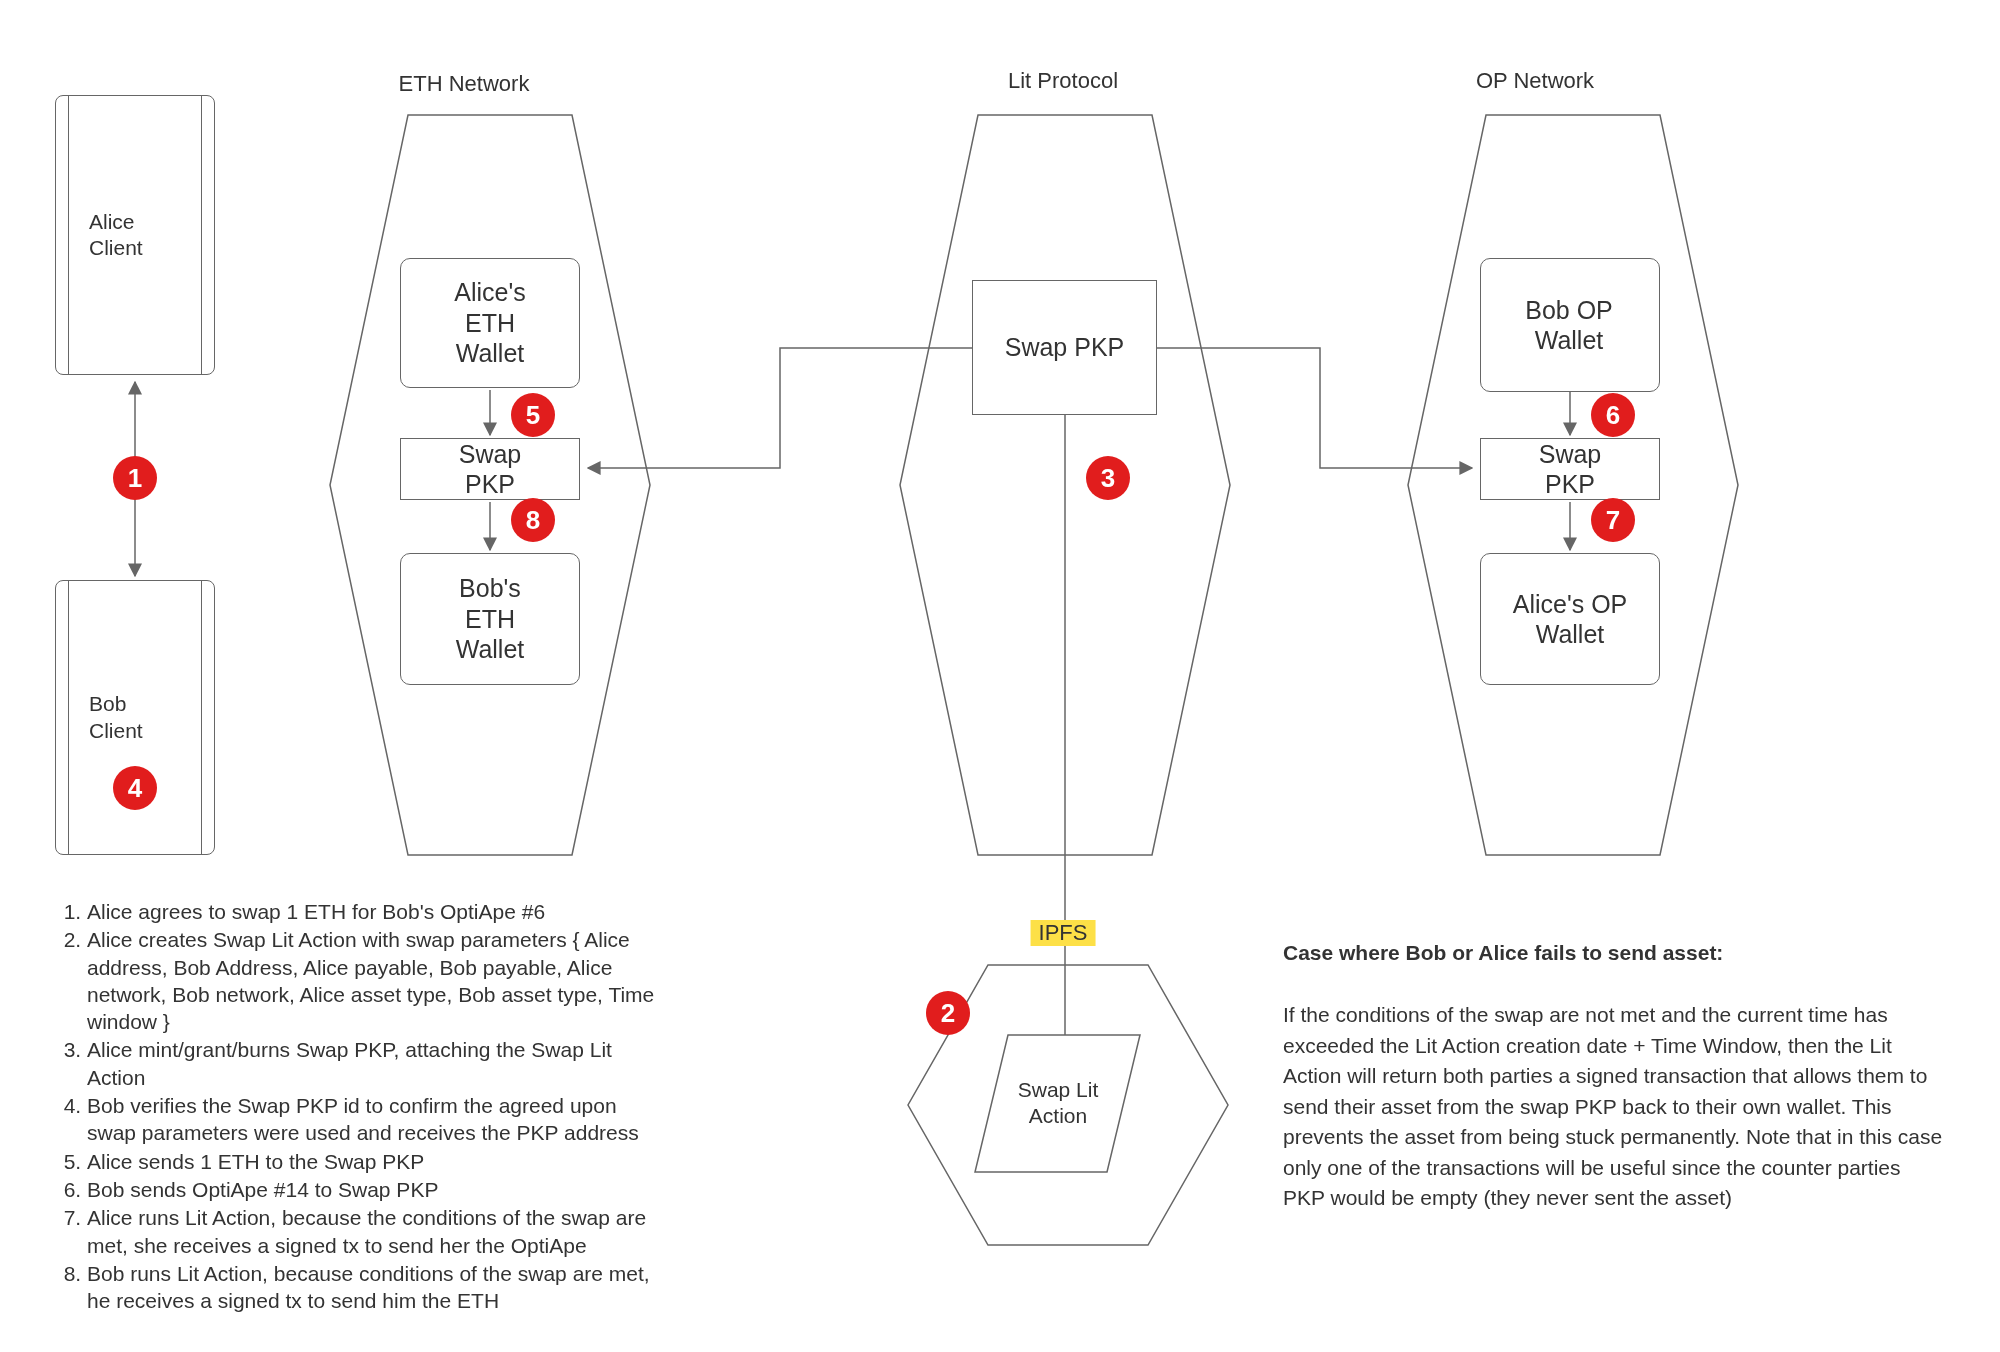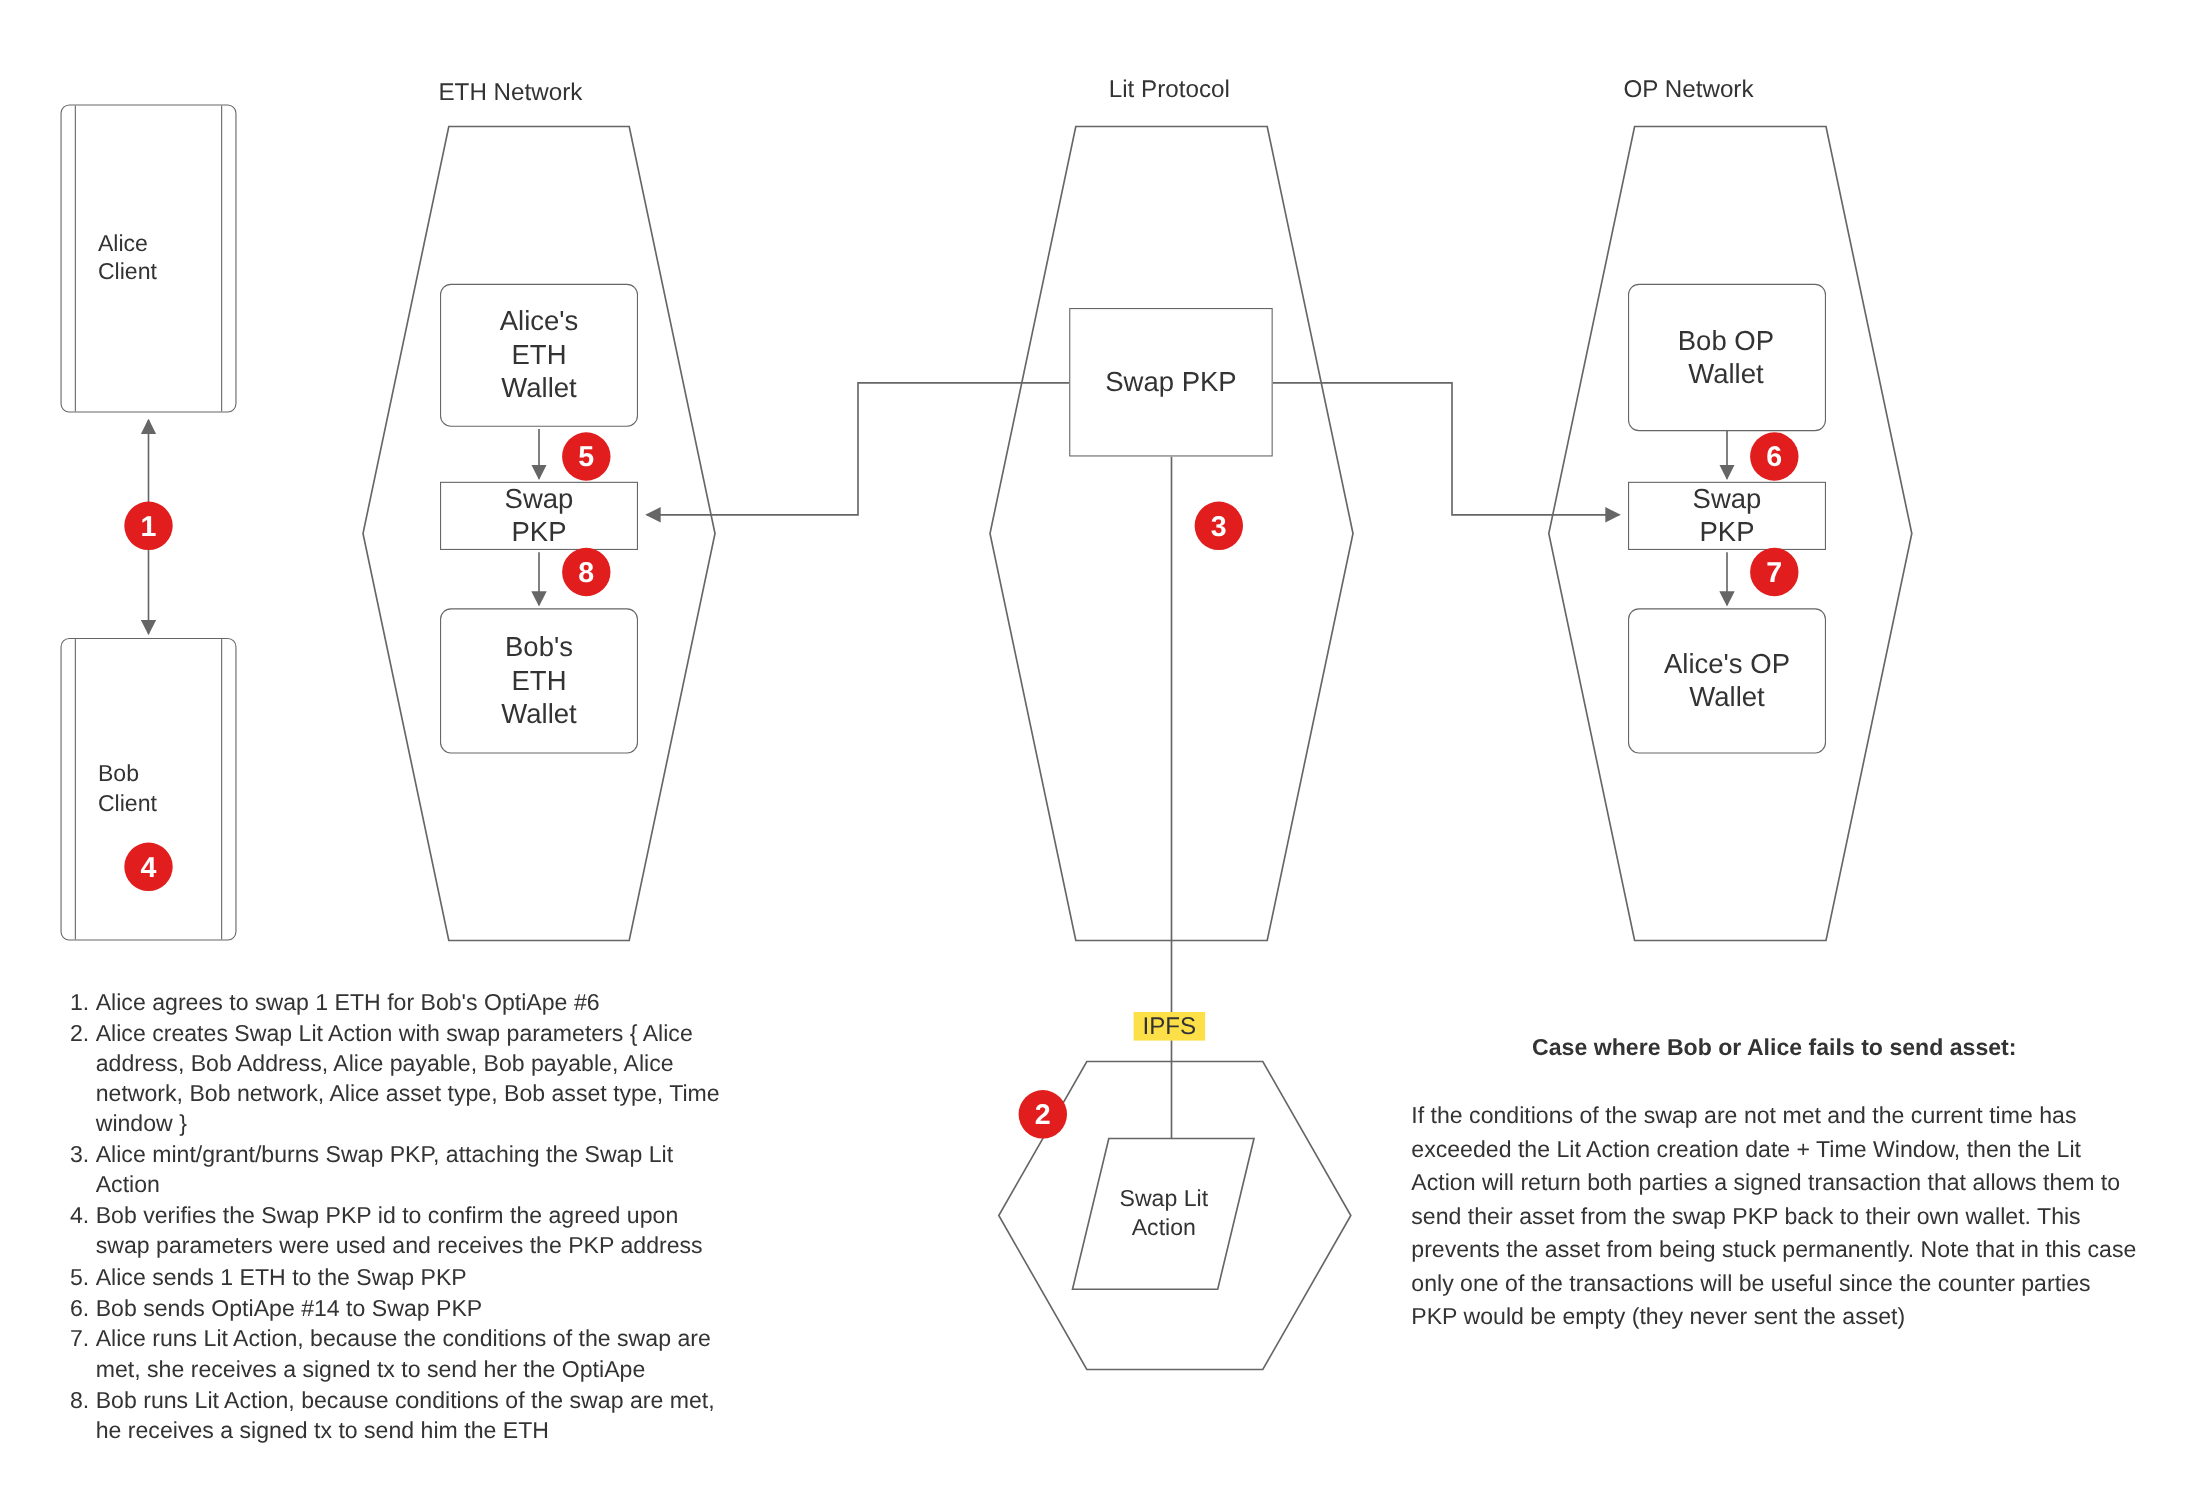--- a/index.html
+++ b/index.html
@@ -58,21 +58,21 @@
     position: absolute; left: 55px; top: 898px; width: 615px;
     font-size: 21px; line-height: 1.3; color: var(--text);
   }
   .steps-block ol { padding-left: 32px; }
   .steps-block li { margin-bottom: 1px; }
 
   .note-block {
     position: absolute; left: 1283px; top: 938px; width: 660px;
     font-size: 21px; line-height: 1.45; color: var(--text);
   }
-  .note-title { font-weight: bold; margin-bottom: 32px; font-size: 21px; text-align: center; }
+  .note-title { font-weight: bold; margin-bottom: 32px; font-size: 21px; }
 </style>
 </head>
 <body>
 
 <div class="canvas">
 
   <svg class="shapes-layer" width="2000" height="1352" viewBox="0 0 2000 1352" xmlns="http://www.w3.org/2000/svg">
     <defs>
       <marker id="arrow" markerUnits="userSpaceOnUse" markerWidth="14" markerHeight="14" viewBox="0 0 10 10" refX="9" refY="5" orient="auto-start-reverse">
         <path d="M0,0 L10,5 L0,10 Z" fill="#666666"></path>

